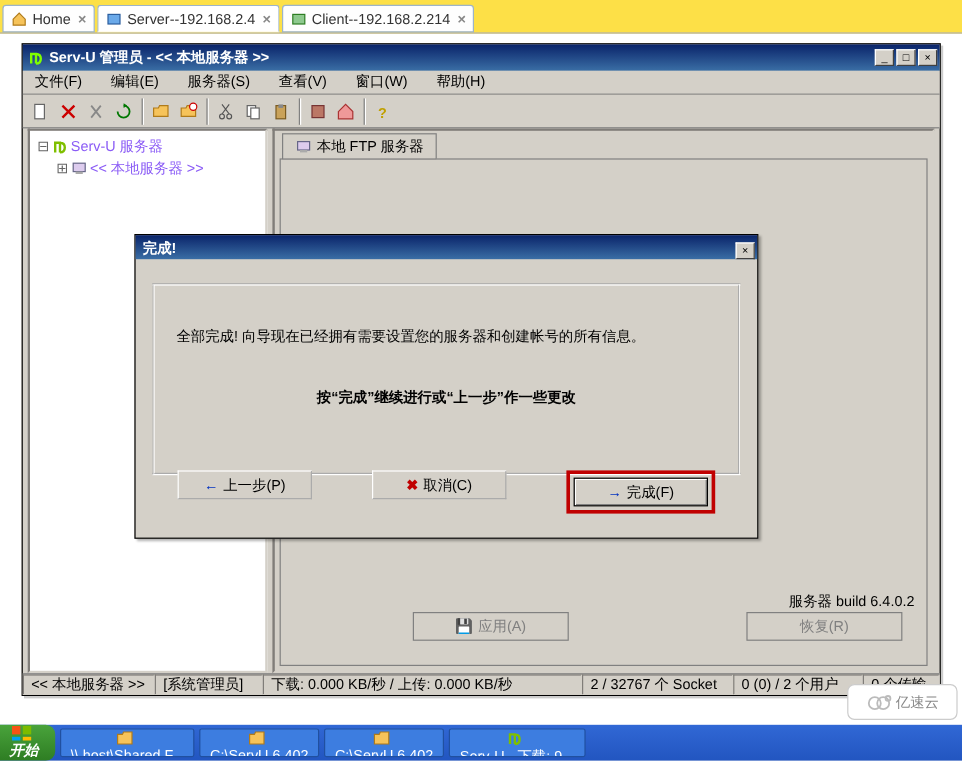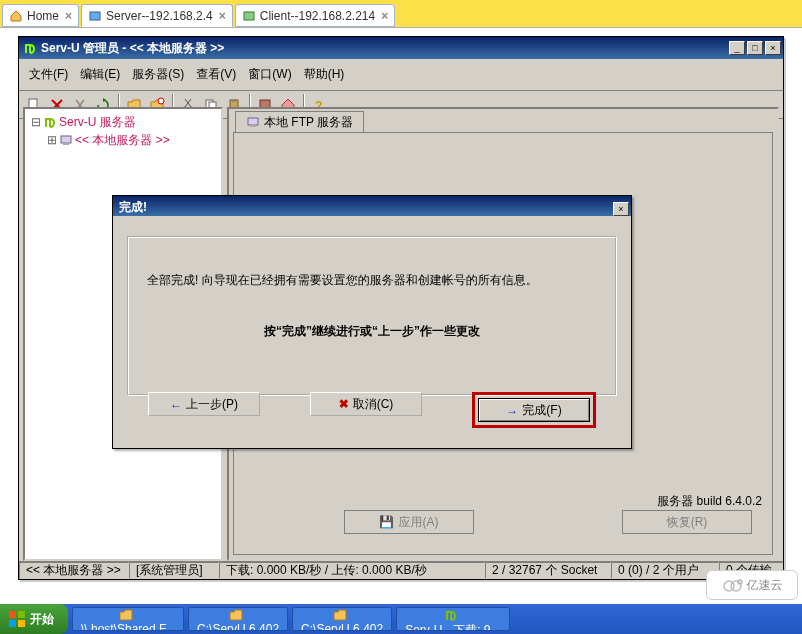--- a/index.html
+++ b/index.html
@@ -12,21 +12,21 @@
 .tab .ticon { width: 14px; height: 14px; margin-right: 4px; display: flex; align-items: center; justify-content: center; }
 .tab .tclose { margin-left: 6px; color: #888; font-weight: bold; }
 .tab-label { color: #333; }
 
 
 .stage { position: absolute; left: 18px; top: 36px; width: 766px; height: 544px; background: #d4d0c8; border: 1px solid #000; box-shadow: 2px 2px 0 rgba(0,0,0,.2); }
 .titlebar { height: 22px; background: linear-gradient(#0a246a,#3a6ea5); display: flex; align-items: center; padding: 0 2px 0 4px; }
 .titlebar .ticon2 { width: 14px; height: 14px; margin-right: 4px; }
 .titlebar-text { color: #fff; font-weight: bold; flex: 1; }
 .winbtn { width: 16px; height: 14px; background: #d4d0c8; border: 1px solid #fff; border-right-color: #404040; border-bottom-color: #404040; margin-left: 2px; display: flex; align-items: center; justify-content: center; font-size: 9px; font-family: Marlett, sans-serif; }
-.menubar { height: 32px; background: #d4d0c8; display: flex; align-items: center; padding-left: 4px; border-bottom: 1px solid #808080; }
+.menubar { height: 20px; background: #d4d0c8; display: flex; align-items: center; padding-left: 4px; border-bottom: 1px solid #808080; gap: 12px; }
 .menuitem { padding: 2px 6px; color: #000; }
 .toolbar { height: 28px; background: #d4d0c8; display: flex; align-items: center; padding-left: 4px; border-bottom: 1px solid #808080; }
 .tbtn { width: 22px; height: 22px; border:1px solid transparent; margin-right: 1px; display:flex; align-items:center; justify-content:center; }
 .tsep { width: 2px; height: 22px; border-left: 1px solid #808080; border-right: 1px solid #fff; margin: 0 3px; }
 
 .workarea { position: absolute; top: 70px; bottom: 18px; left: 4px; right: 4px; display: flex; gap: 4px; }
 .panel { background: #fff; border: 2px inset #d4d0c8; }
 .leftpanel { width: 200px; height: 100%; padding: 4px; overflow: hidden; }
 .rightpanel { flex: 1; height: 100%; position: relative; background:#d4d0c8; border:2px inset #d4d0c8; padding:0;}
 .rightinner { position:absolute; inset:0; }
@@ -36,42 +36,42 @@
 .buildlabel { position:absolute; right:10px; top: 360px; color:#000000;}
 .bigbtn { width:130px; height:24px; background:#d4d0c8; border:1px solid #808080; display:flex; align-items:center; justify-content:center; position:absolute; }
 .bigbtn.disabled { color:#808080; }
 .applybtn { left:110px; bottom:20px; }
 .recoverbtn { right:20px; bottom:20px; }
 
 .tree { }
 .treerow { display:flex; align-items:center; height:18px; }
 .treeind { width:14px; text-align:center; color:#666; }
 .treeicon { width:14px; height:14px; margin-right:2px; display:flex; align-items:center; justify-content:center;}
-.treelabel { color:#be185d; }
+.treelabel { color:#8b5cf6; }
 
 .statusbar { position:absolute; bottom:0; left:0; right:0; height:18px; background:#d4d0c8; display:flex; border-top:1px solid #808080;}
 .statusseg { border:1px inset #d4d0c8; padding:0 6px; display:flex; align-items:center; white-space:nowrap; overflow:hidden;}
 
 
 .dialog { position:absolute; left:112px; top:195px; width:520px; height:254px; background:#d4d0c8; border:1px solid #000; box-shadow:2px 2px 2px rgba(0,0,0,.3); z-index:10;}
 .dlgtitle { height:20px; background:linear-gradient(#0a246a,#3a6ea5); display:flex; align-items:flex-end; padding:0 2px 0 6px;}
 .dlgtitle-text { color:#fff; font-weight:bold; flex:1;}
 .dlgbody { padding:20px 14px 10px; position:relative; height:calc(100% - 20px);}
 .inset { border:2px groove #fff; height:160px; position:relative; padding-top:34px;}
 .line1 { text-align:left; padding:0 18px; color:#000;}
 .line2 { text-align:center; margin-top:34px; font-weight:bold; color:#000;}
 .btnrow { position:absolute; left:0; right:0; bottom:20px; display:flex; justify-content:space-around; padding:0 10px;}
 .dbtn { width:112px; height:24px; background:#d4d0c8; border:1px outset #fff; display:flex; align-items:center; justify-content:center; position:relative;}
 .dbtn .arrow { margin-right:4px; font-weight:bold;}
 .finishwrap { border:3px solid #c00000; padding:3px;}
 .finishbtn { border:1px solid #000; box-shadow:inset 1px 1px 0 #fff, inset -1px -1px 0 #808080;}
 
 
 .taskbar { position:absolute; left:0; bottom:0; width:100%; height:30px; background:linear-gradient(#3168d5,#2255c0); display:flex; align-items:center;}
-.startbtn { height:30px; background:linear-gradient(#49a33b,#2e7d23); color:#fff; padding:0 14px 0 8px; display:flex; align-items:center; font-weight:bold; border-radius:0 8px 8px 0;}
+.startbtn { height:30px; background:linear-gradient(#49a33b,#2e7d23); color:#fff; padding:0 14px 0 8px; display:flex; align-items:center; font-weight:bold; font-style:italic; border-radius:0 8px 8px 0;flex-direction:column;}
 .taskbtn { height:24px; margin-left:4px; background:#3d7de0; border:1px solid #2050a0; color:#fff; padding:0 8px; display:flex; align-items:center; border-radius:2px; max-width:140px; overflow:hidden;flex-direction:column;}
 .taskbtn .tkicon { width:14px; height:14px; margin-right:4px;}
 .watermark { position:absolute; right:4px; bottom:34px; width:92px; height:30px; background:#fff; border:1px solid #ccc; border-radius:6px; display:flex; align-items:center; justify-content:center; color:#888; font-size:11px;}
 
 
 svg { display:block; }
 </style>
 </head>
 <body>
 

